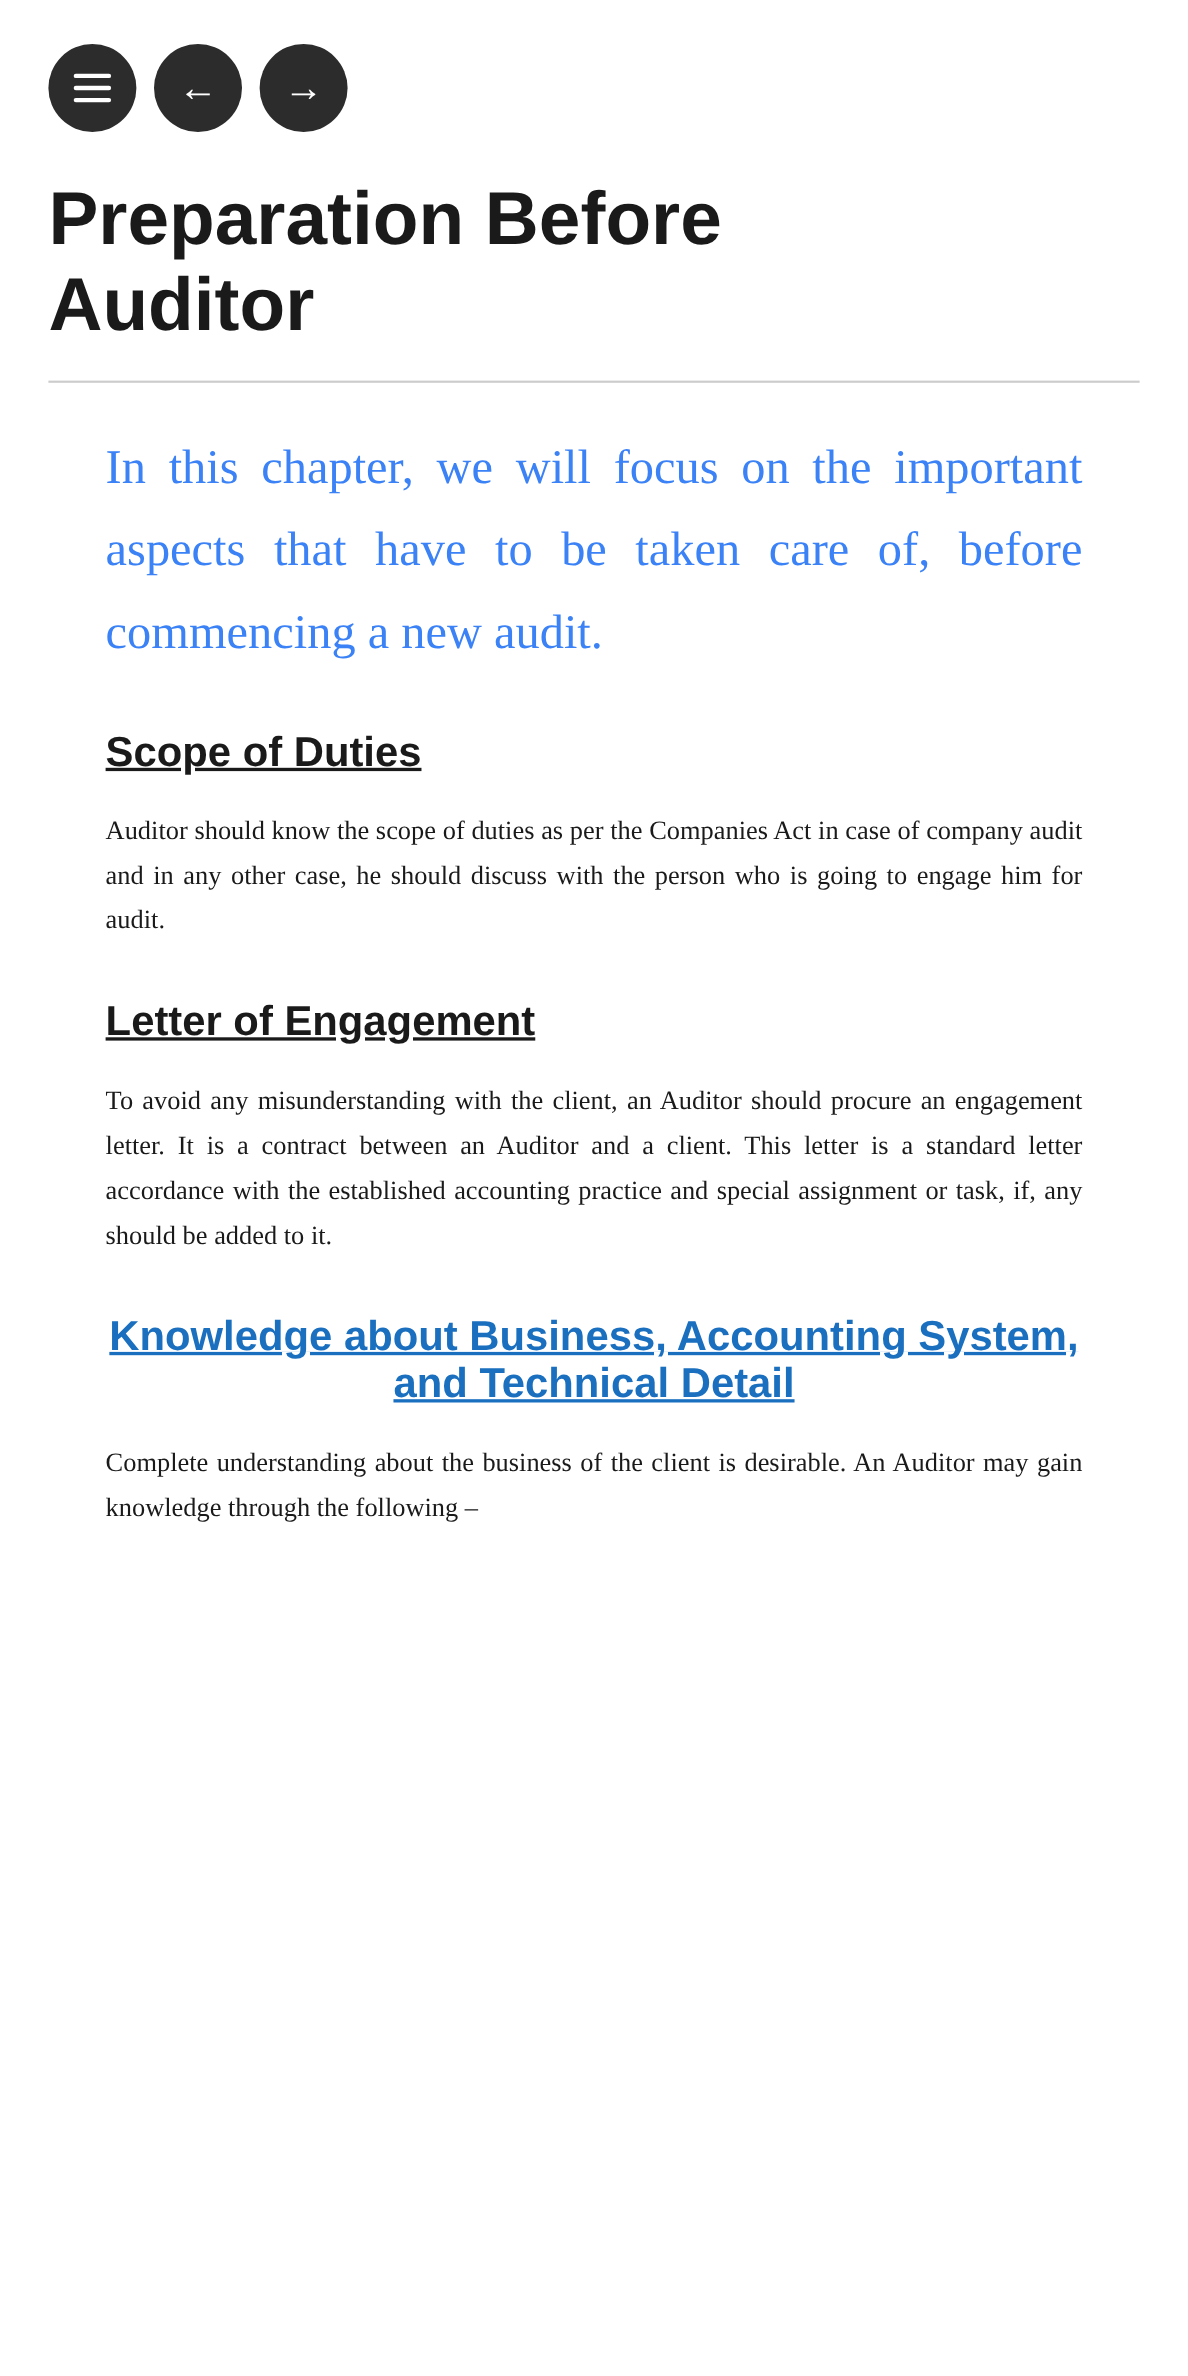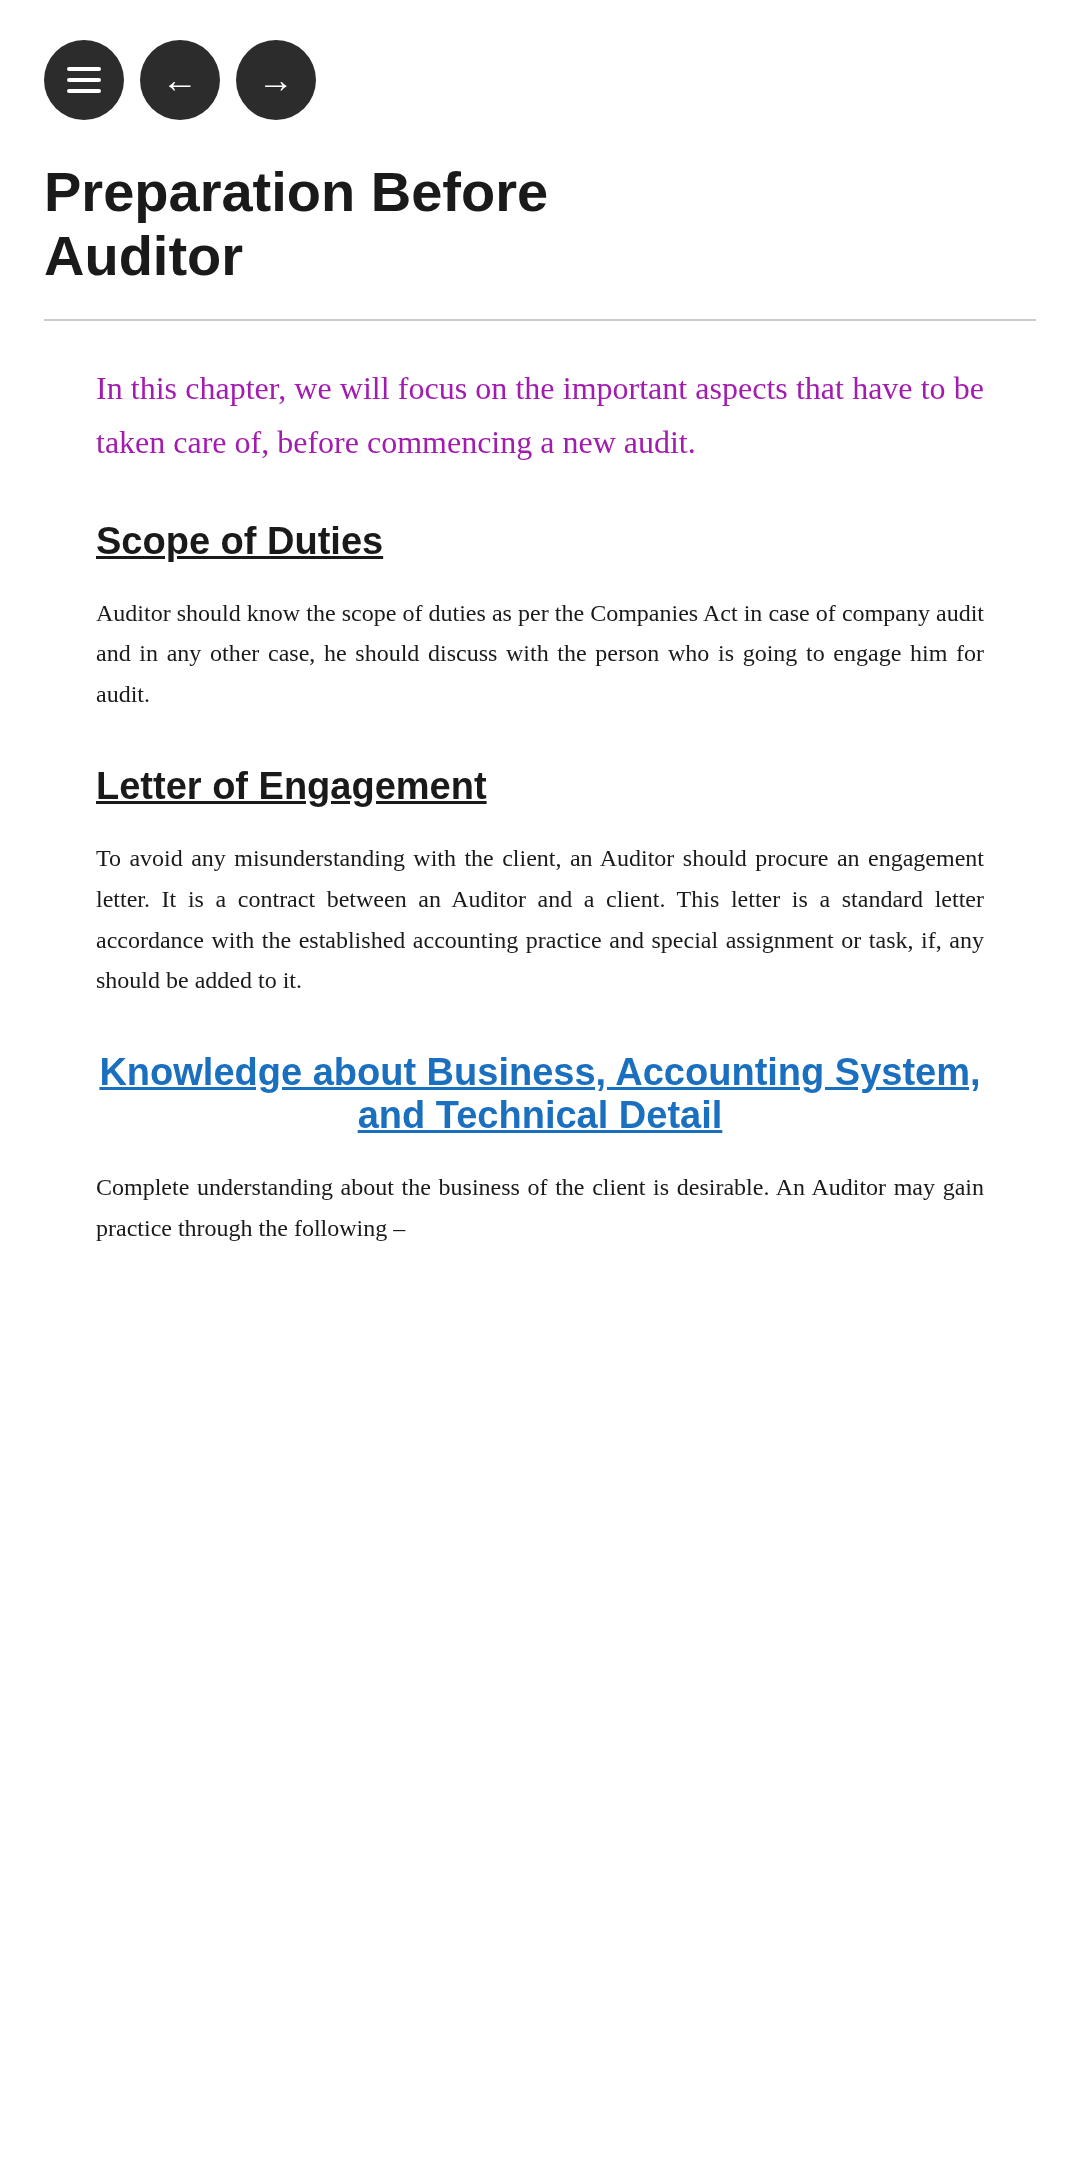--- a/index.html
+++ b/index.html
@@ -38,41 +38,41 @@
       justify-content: center;
       cursor: pointer;
     }
 
     .nav-btn:first-child {
       background-color: #2c2c2c;
     }
 
     .page-title {
       font-family: Arial, Helvetica, sans-serif;
-      font-size: 56px;
+      font-size: 68px;
       font-weight: 700;
       color: #1a1a1a;
       line-height: 1.15;
       padding: 20px 44px 20px 44px;
     }
 
     .divider {
       border: none;
       border-top: 2px solid #cccccc;
       margin: 10px 44px 30px 44px;
     }
 
     .content-area {
       padding: 10px 96px 40px 96px;
     }
 
     .intro-text {
-      font-size: 32px;
+      font-size: 44px;
       line-height: 1.7;
-      color: #a21caf;
+      color: #3b82f6;
       text-align: justify;
       margin-bottom: 50px;
     }
 
     .section-heading {
       font-family: Arial, Helvetica, sans-serif;
       font-size: 38px;
       font-weight: 700;
       color: #1a1a1a;
       text-decoration: underline;
@@ -170,16 +170,16 @@
     <p class="section-text">Auditor should know the scope of duties as per the Companies Act in case of company audit and in any other case, he should discuss with the person who is going to engage him for audit.</p>
   </div>
 
   <div class="section-block">
     <h2 class="section-heading-link">Letter of Engagement</h2>
     <p class="section-text">To avoid any misunderstanding with the client, an Auditor should procure an engagement letter. It is a contract between an Auditor and a client. This letter is a standard letter accordance with the established accounting practice and special assignment or task, if, any should be added to it.</p>
   </div>
 
   <div class="section-block">
     <h2 class="section-heading-blue">Knowledge about Business, Accounting System, and Technical Detail</h2>
-    <p class="section-text">Complete understanding about the business of the client is desirable. An Auditor may gain practice through the following –</p>
+    <p class="section-text">Complete understanding about the business of the client is desirable. An Auditor may gain knowledge through the following –</p>
   </div>
 
 </div>
 
 </body></html>

